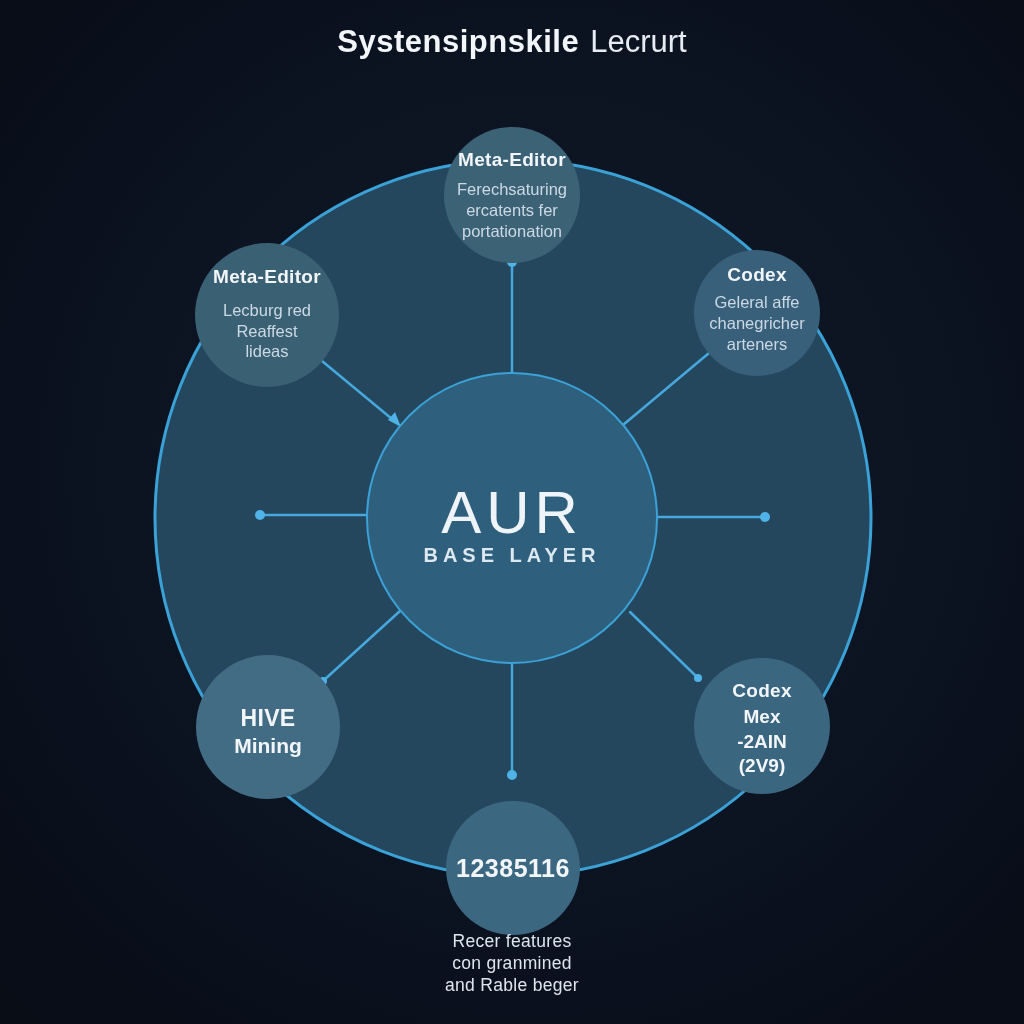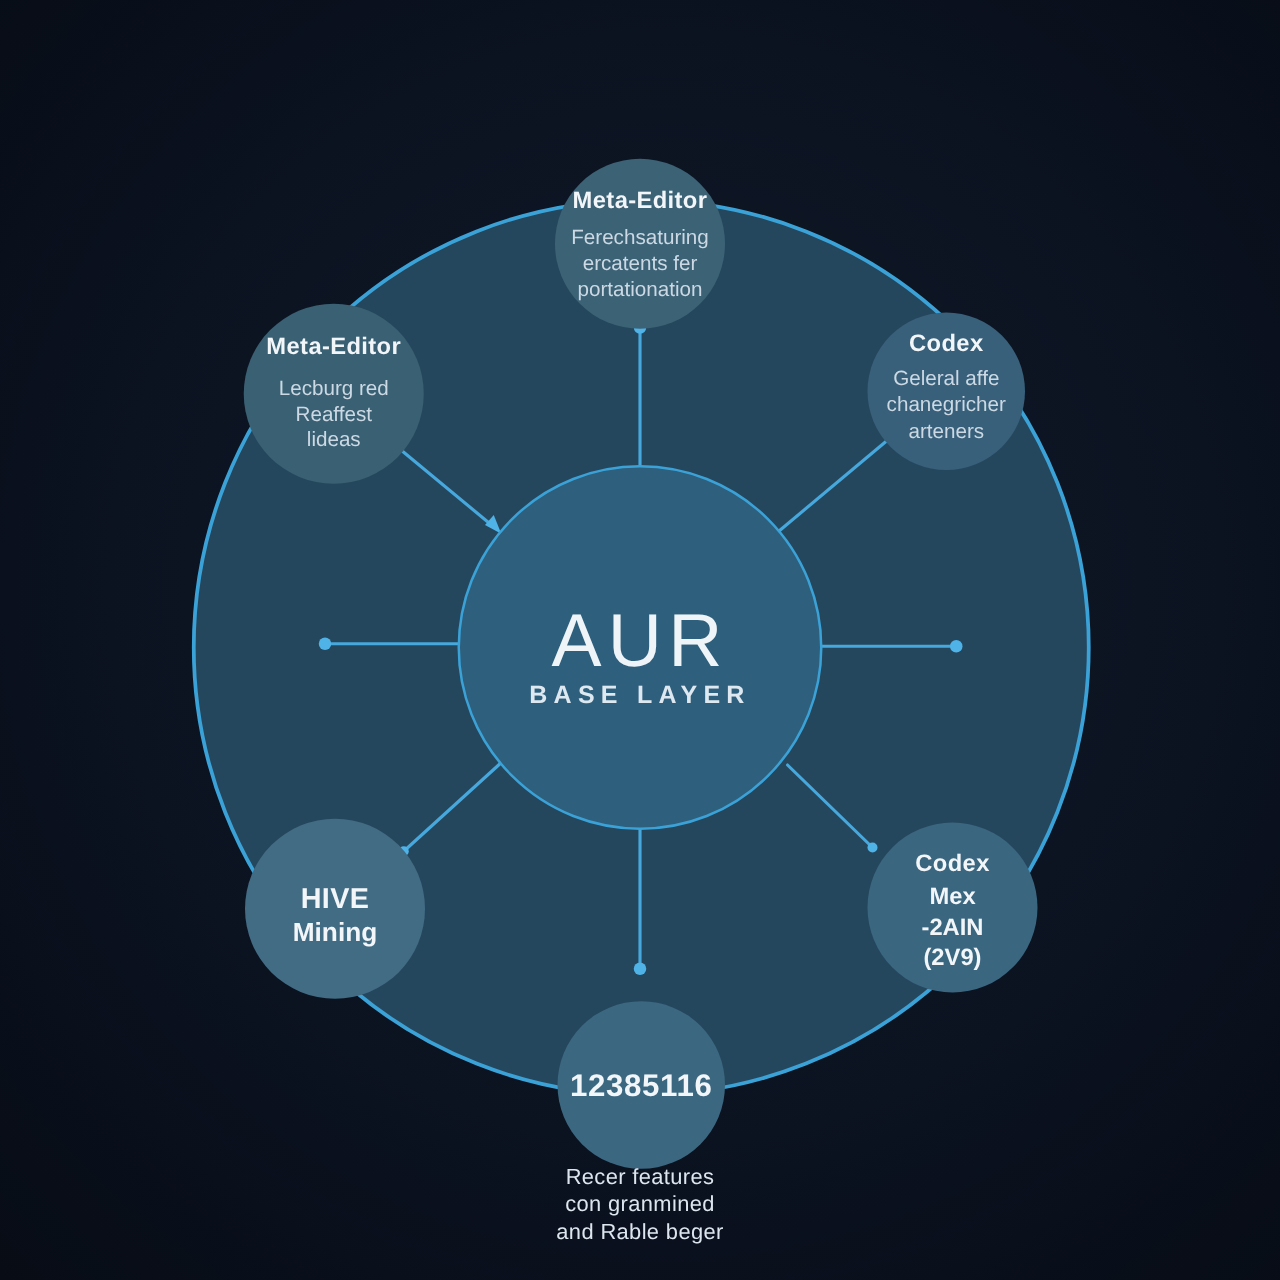--- a/index.html
+++ b/index.html
@@ -33,20 +33,23 @@
   .bottom-num{font-weight:bold; font-size:25px; fill:var(--text_primary); letter-spacing:0.5px;}
   .center-title{font-size:60px; fill:#eef4f8; letter-spacing:5px;}
   .center-sub{font-size:20px; font-weight:bold; letter-spacing:5px; fill:#dde8f0;}
   .caption{font-size:17.5px; fill:#dde6ee; letter-spacing:0.3px;}
 </style>
 </head>
 <body>
 
 <div class="canvas">
 
+  <div class="title-bar">
+    <span class="title-brand">Systensipnskile</span><span class="title-suffix">Lecrurt</span>
+  </div>
 
   <svg width="1024" height="1024" viewBox="0 0 1024 1024">
 
     <circle class="ring" cx="513" cy="518" r="358"></circle>
 
     <line class="spoke" x1="512" y1="262" x2="512" y2="373"></line>
     <line class="spoke" x1="512" y1="663" x2="512" y2="775"></line>
     <line class="spoke" x1="367" y1="515" x2="260" y2="515"></line>
     <line class="spoke" x1="657" y1="517" x2="765" y2="517"></line>
     <line class="spoke" x1="322" y1="361" x2="392" y2="419"></line>

